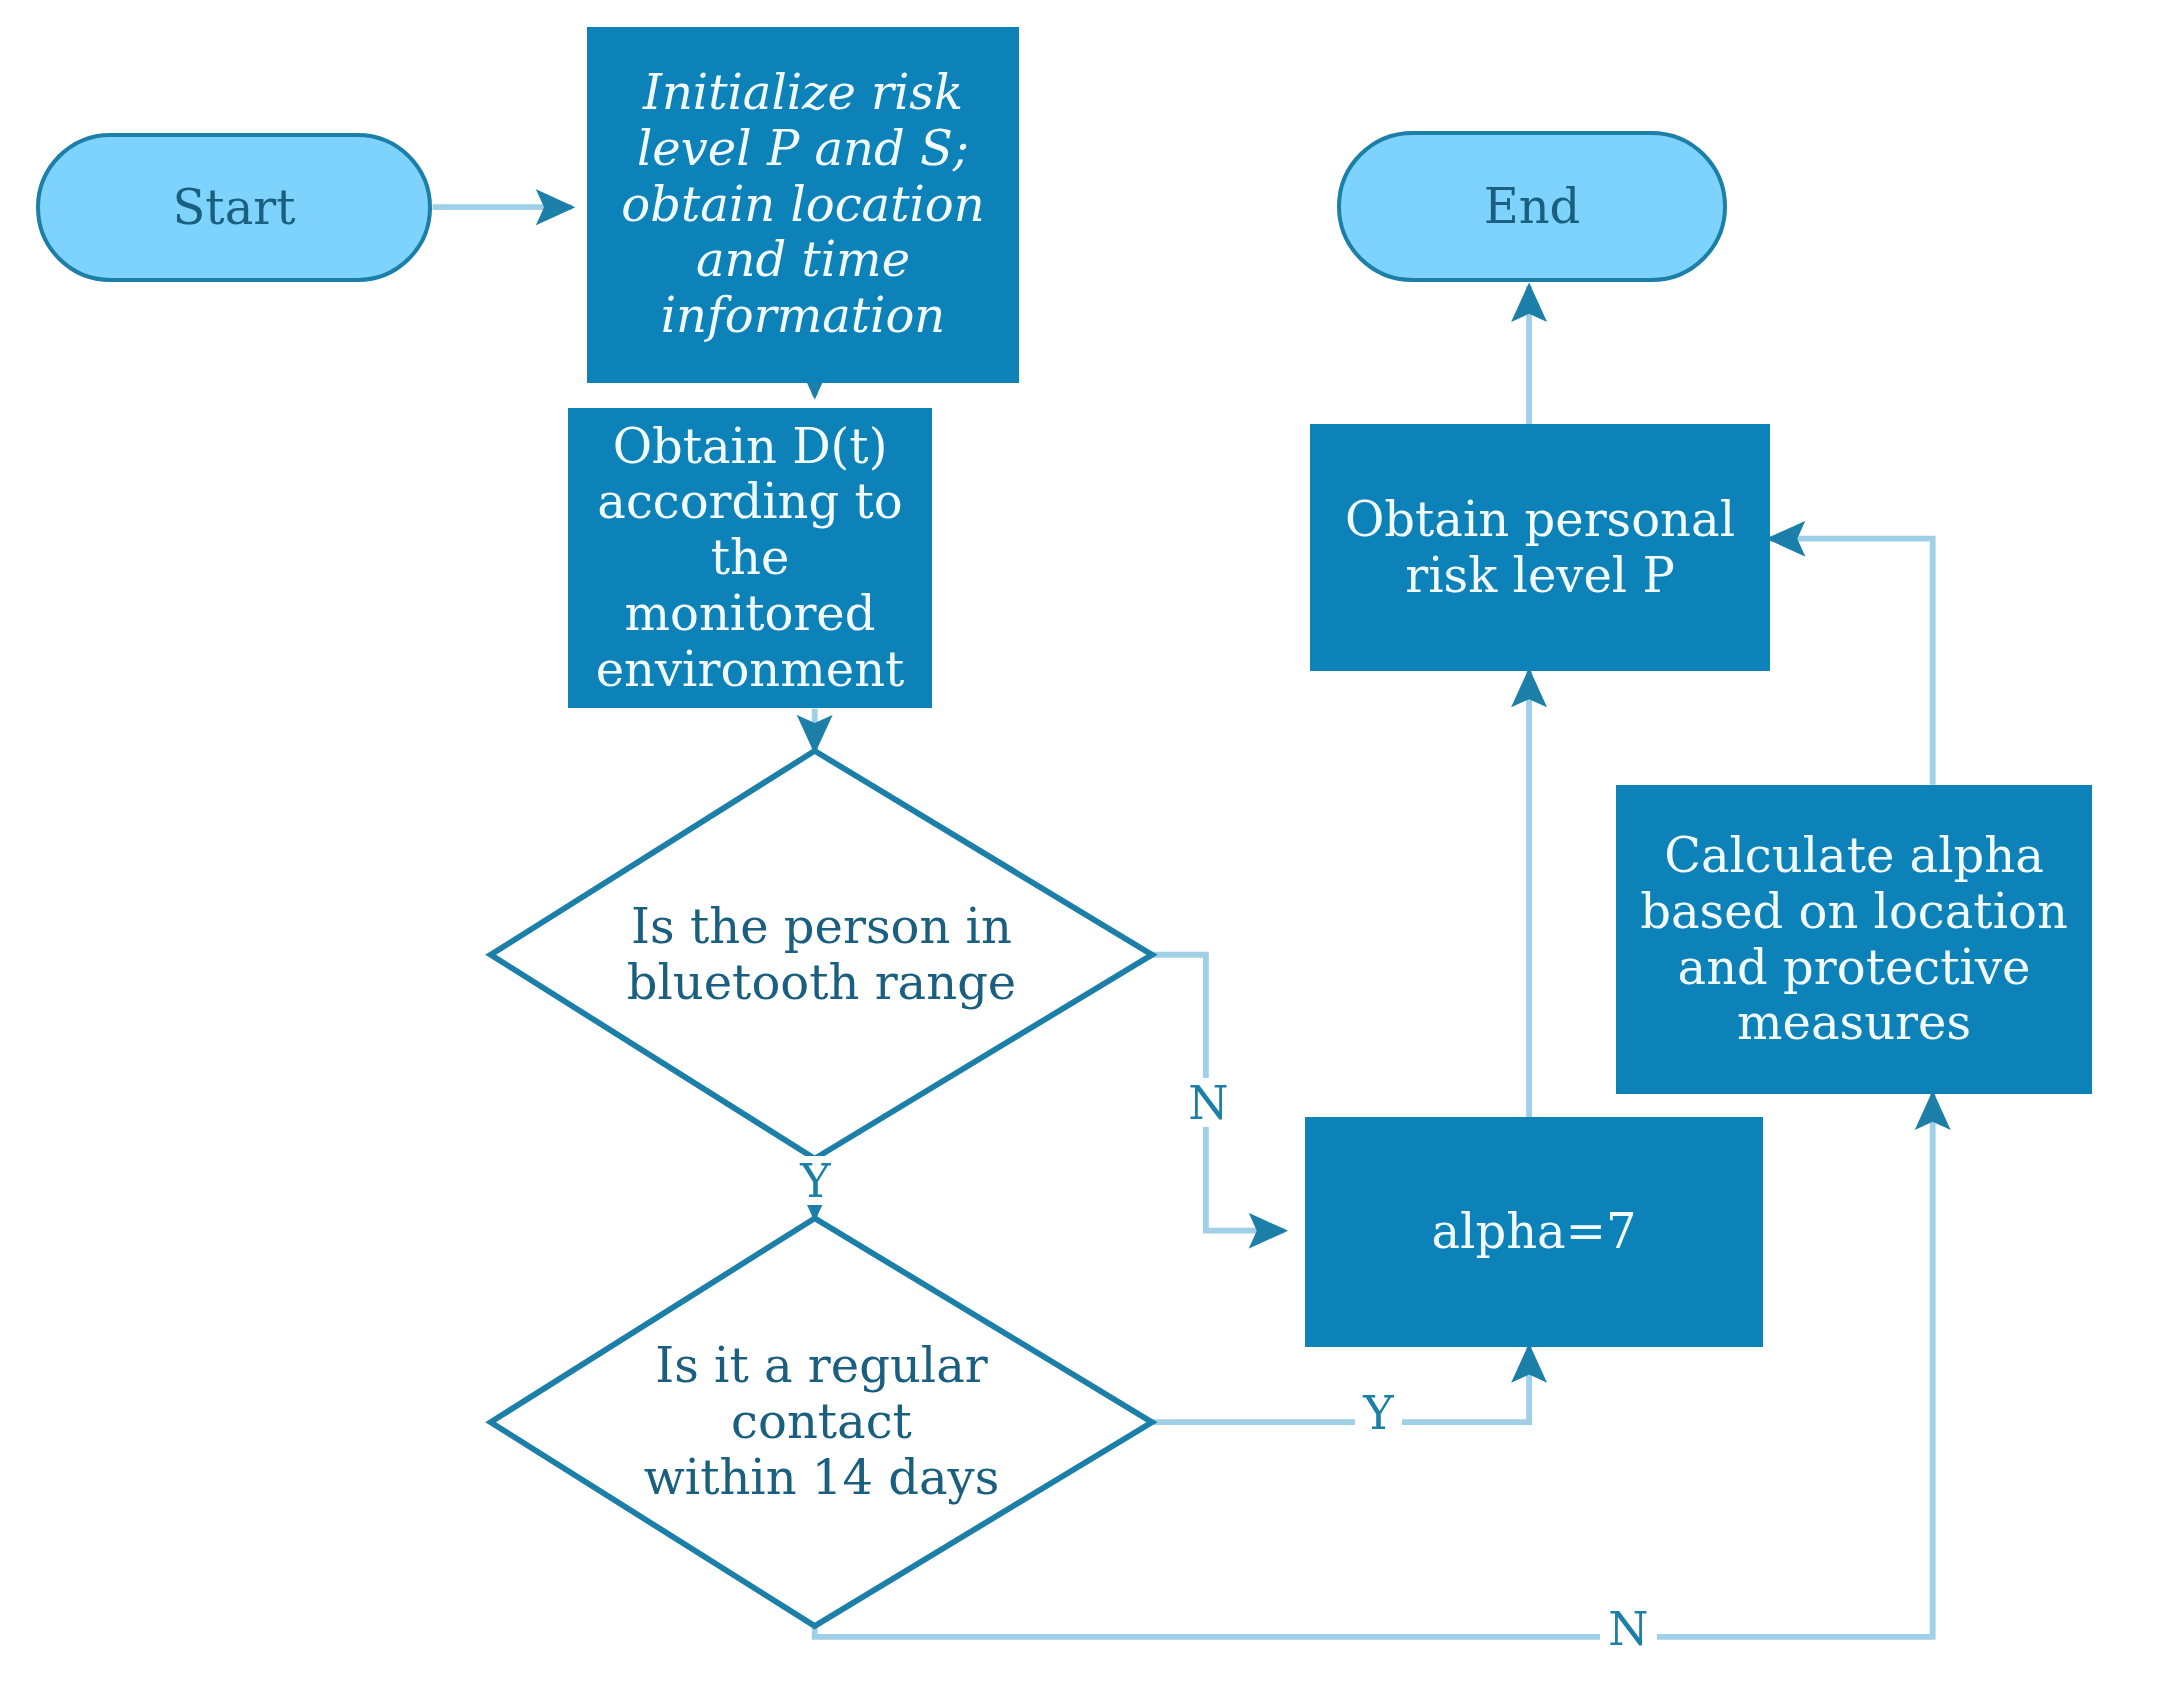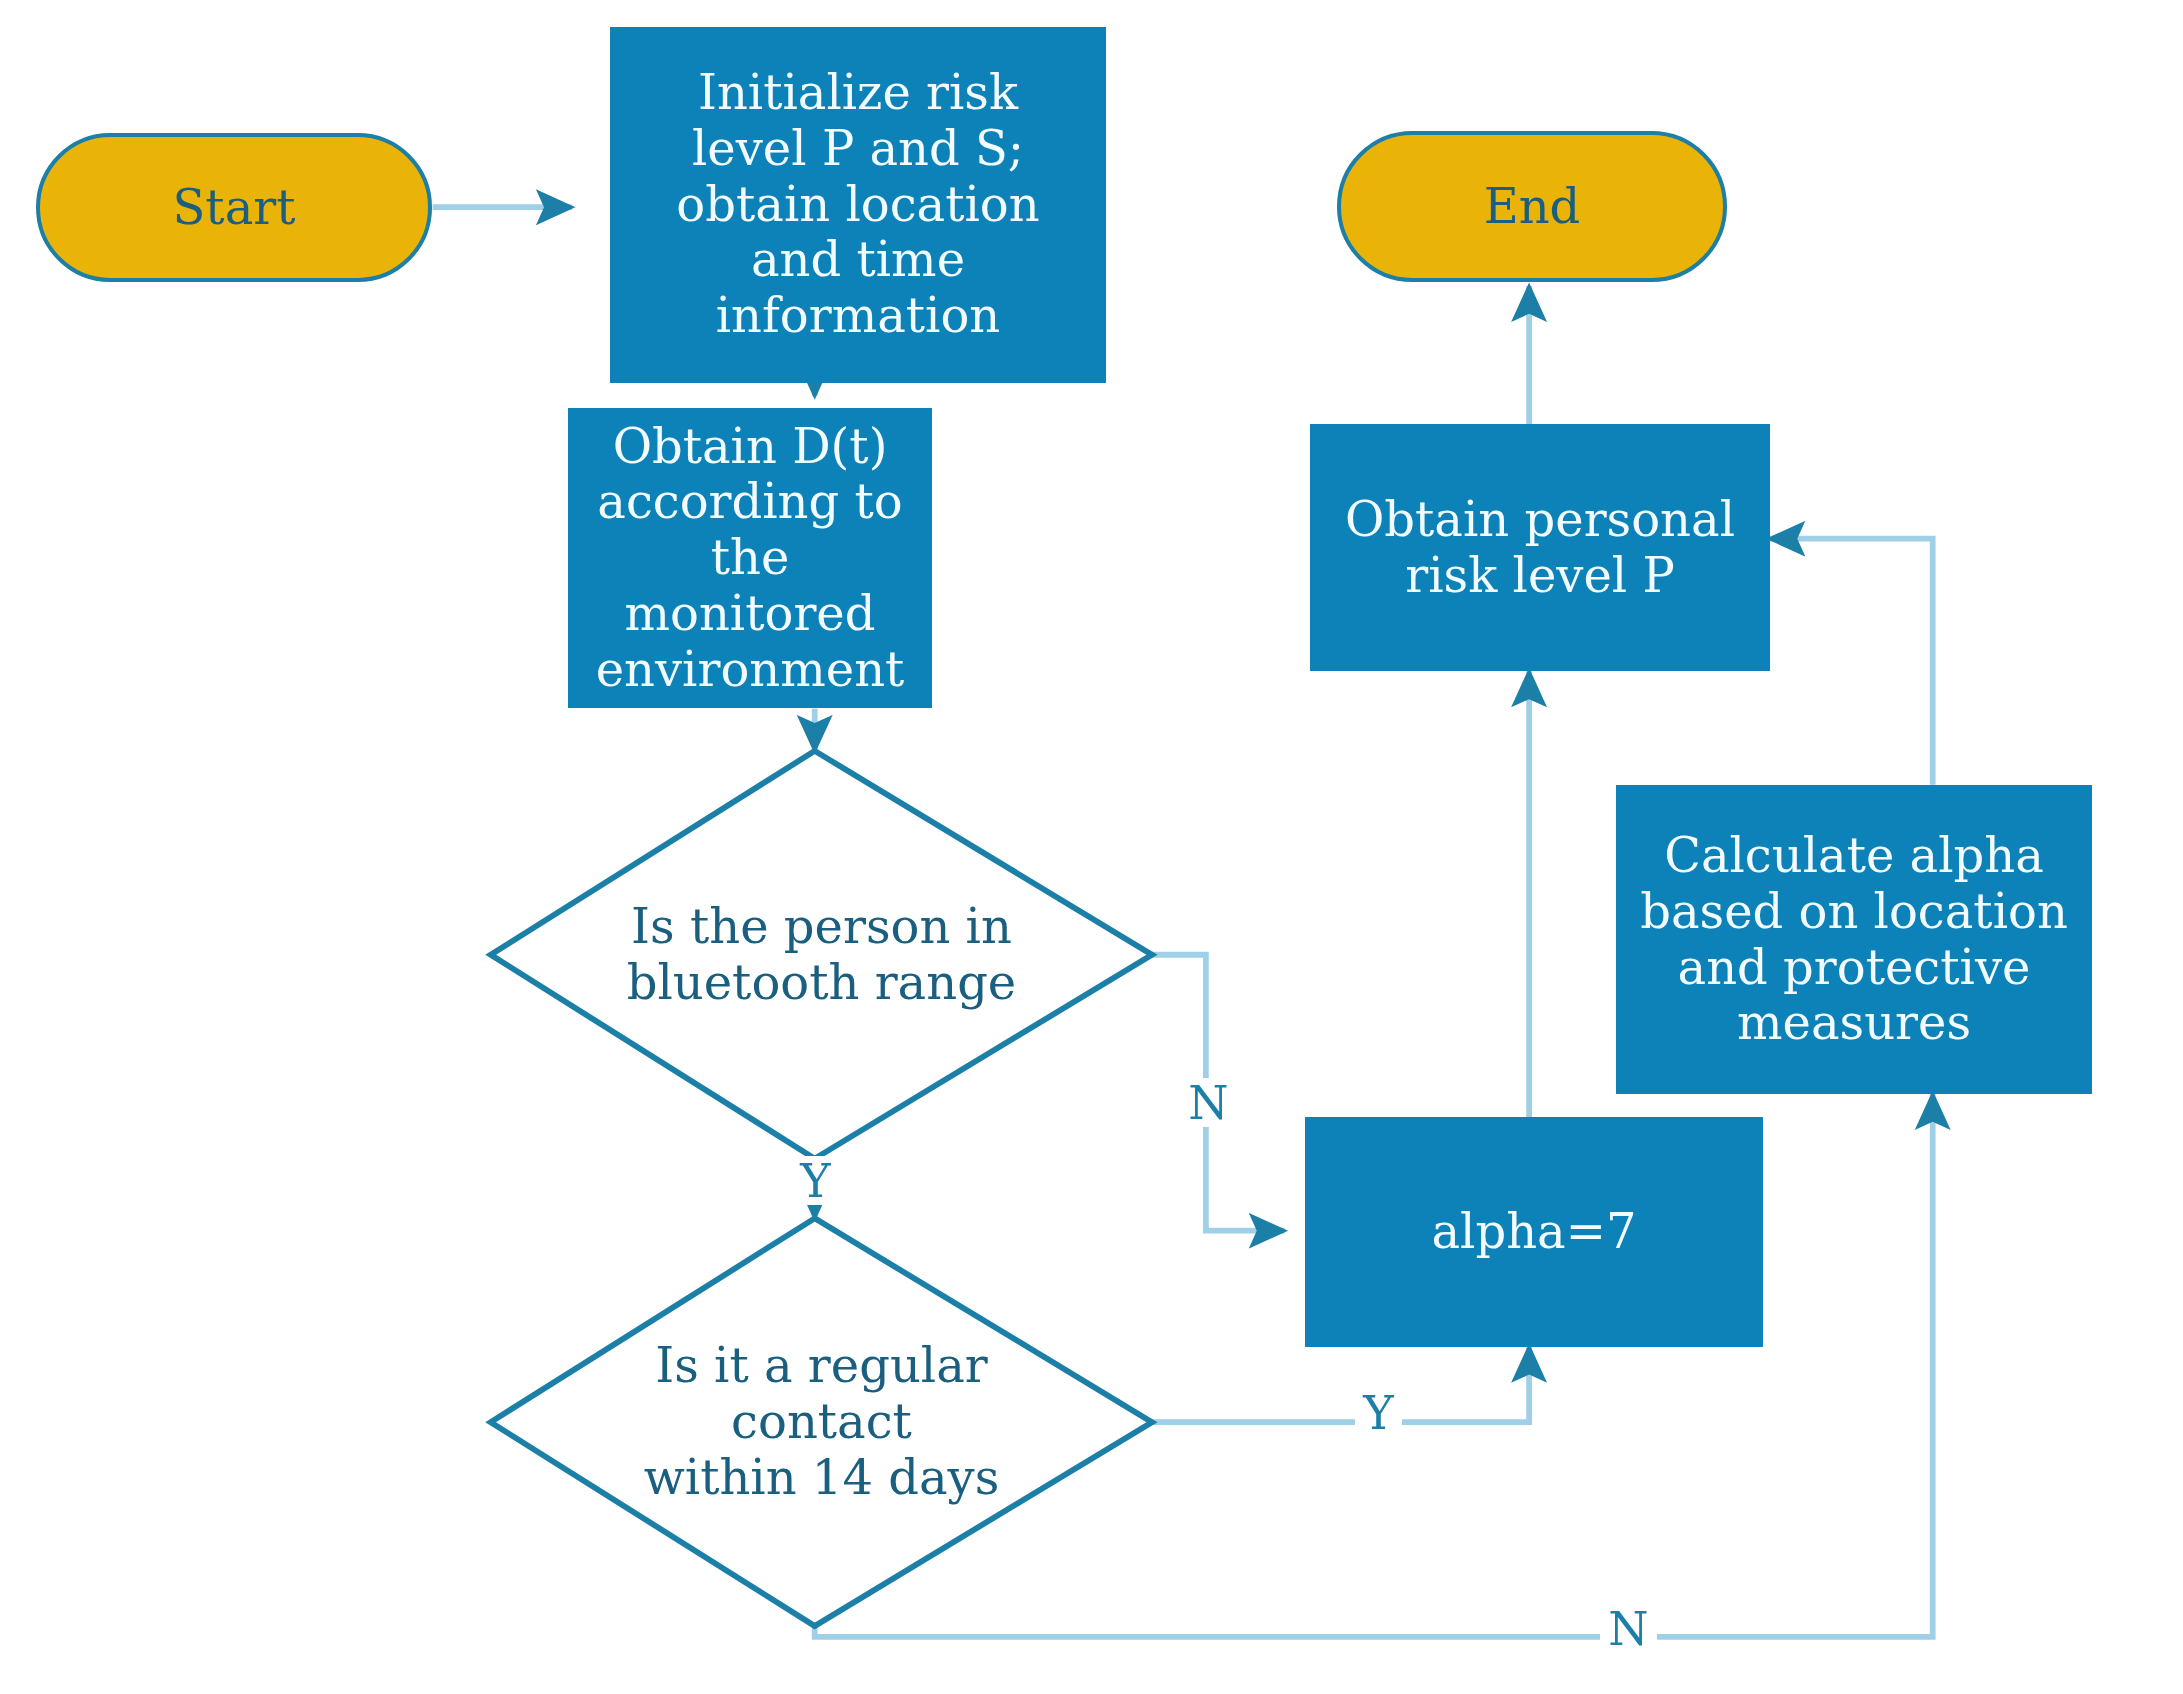--- a/index.html
+++ b/index.html
@@ -36,21 +36,21 @@
     z-index: 5;
   }
   .node .node-label {
     display: block;
     width: 100%;
     padding: 0 8.3px;
     white-space: pre-line;
   }
   
   .terminal {
-    background: #eab308;
+    background: #7dd3fc;
     border: 4.1px solid #1b7fa8;
     border-radius: 828px;
     color: #1b5f80;
     font-size: 48px;
     align-items: center;
   }
   
   .process {
     background: #0d82b8;
     color: #f2fbff;
@@ -116,21 +116,21 @@
     <g fill="#ffffff" stroke="#1b7fa8" stroke-width="7" stroke-linejoin="miter">
       <polygon points="983,906 1390,1152 983,1398 592,1152"></polygon>
       <polygon points="983,1470 1390,1716 983,1962 592,1716"></polygon>
     </g>
   </svg>
 
   <div class="node terminal" style="left:36px; top:133px; width:396px; height:149px;">
     <span class="node-label">Start</span>
   </div>
 
-  <div class="node process" style="left:610px; top:26.5px; width:496px; height:356px;">
+  <div class="node process" style="left:587px; top:26.5px; width:432px; height:356px;font-style:italic;">
     <span class="node-label">Initialize risk
 level P and S;
 obtain location
 and time
 information</span>
   </div>
 
   <div class="node process" style="left:568px; top:408px; width:364px; height:300px;">
     <span class="node-label">Obtain D(t)
 according to the

